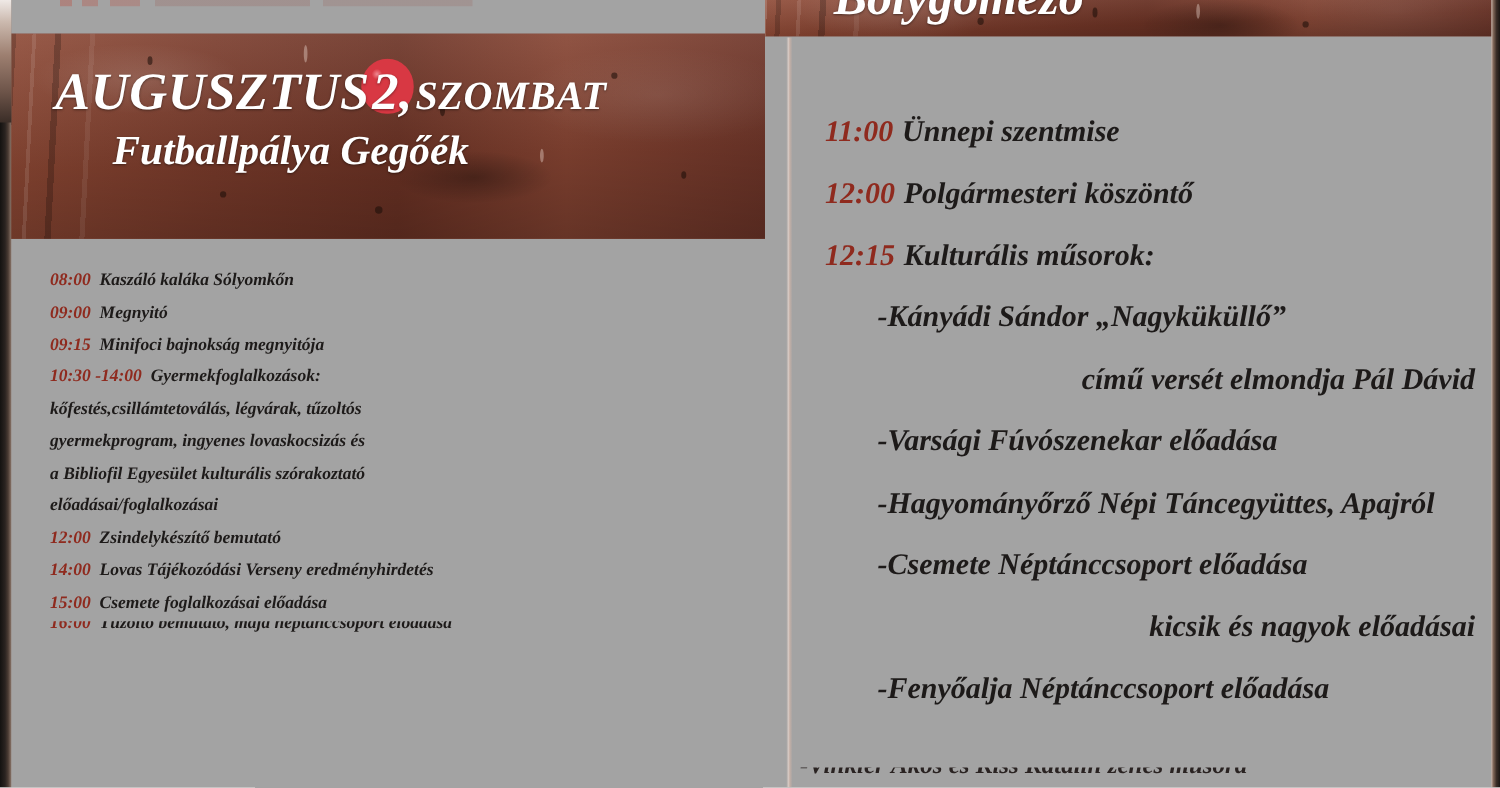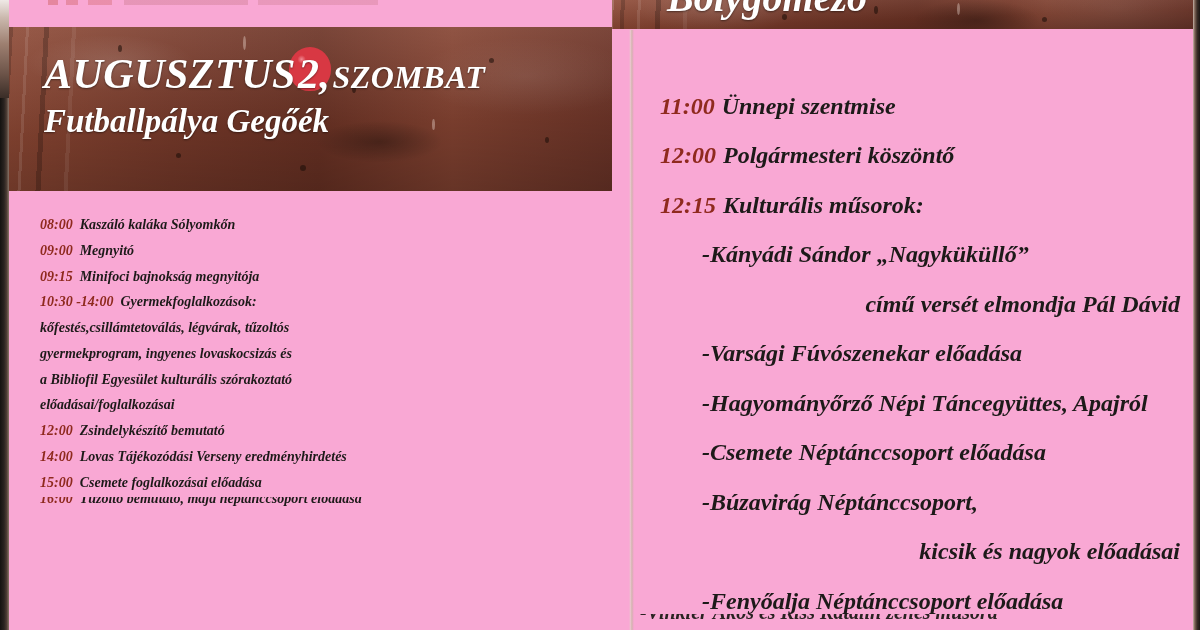--- a/index.html
+++ b/index.html
@@ -8,21 +8,21 @@
     width:1200px;height:630px;
     background:#fdfbfa;
     font-family:"Liberation Serif", serif;
     overflow:hidden;
     position:relative;
   }
 
   
   #poster{
     position:absolute;inset:0;
-    background:#f9a8d4;
+    background:#a3a3a3;
     overflow:hidden;
   }
 
   
   .scan-edge{
     position:absolute;left:0;top:0;width:9px;height:630px;
     background:linear-gradient(90deg,#141210 0%,#2a2320 45%,#4a3b33 72%,#8a7468 100%);
     z-index:40;
   }
   .scan-edge-top{
@@ -79,20 +79,21 @@
       radial-gradient(circle 6px at 62% 22%, #ef838c, #cf2f3c 70%),
       radial-gradient(circle 6px at 22% 58%, #ec7b85, #c62b38 70%),
       radial-gradient(circle 6px at 56% 58%, #ea7680, #bf2733 70%),
       radial-gradient(circle 7px at 42% 80%, #e0636f, #b22230 70%),
       radial-gradient(circle 20px at 45% 45%, #db4350, #a81f2b 80%);
   }
   .t-aug .szombat{font-size:32px;}
   .t-sub{
     font-size:33px;font-style:italic;font-weight:700;margin-top:8px;
     text-shadow:0 1px 2px rgba(0,0,0,.45);
+    padding-left:46px;
   }
 
   
   #right-banner{
     position:absolute;left:612px;top:0;right:0;height:29px;
     z-index:10;overflow:hidden;
   }
   #right-banner .rb-title{
     position:absolute;left:55px;top:-26px;
     color:#ffffff;font-size:40px;font-style:italic;font-weight:700;
@@ -206,21 +207,20 @@
 
   <div id="right-col" class="col">
       <div class="row"><span class="time">11:00</span><span class="cont">Ünnepi szentmise</span></div>
       <div class="row"><span class="time">12:00</span><span class="cont">Polgármesteri köszöntő</span></div>
       <div class="row"><span class="time">12:15</span><span class="cont">Kulturális műsorok:</span></div>
       <div class="row ind1"><span class="cont">-Kányádi Sándor „Nagyküküllő”</span></div>
       <div class="row ind2"><span class="cont">című versét elmondja Pál Dávid</span></div>
       <div class="row ind1"><span class="cont">-Varsági Fúvószenekar előadása</span></div>
       <div class="row ind1"><span class="cont">-Hagyományőrző Népi Táncegyüttes, Apajról</span></div>
       <div class="row ind1"><span class="cont">-Csemete Néptánccsoport előadása</span></div>
-      <div class="row ind1"><span class="cont">-Búzavirág Néptánccsoport,</span></div>
       <div class="row ind2"><span class="cont">kicsik és nagyok előadásai</span></div>
       <div class="row ind1"><span class="cont">-Fenyőalja Néptánccsoport előadása</span></div>
     </div>
 
   <div id="right-bottom">
     <div class="inner">-Vinkler Ákos és Kiss Katalin zenés műsora</div>
   </div>
 
 </div>
 

